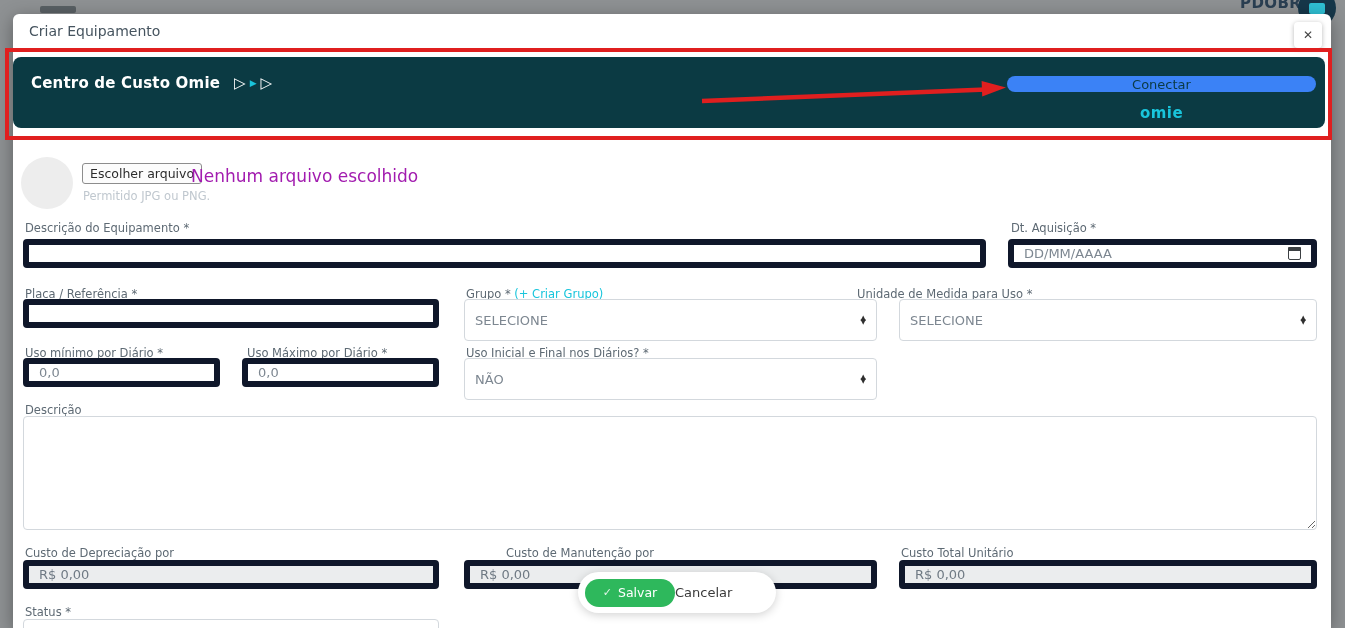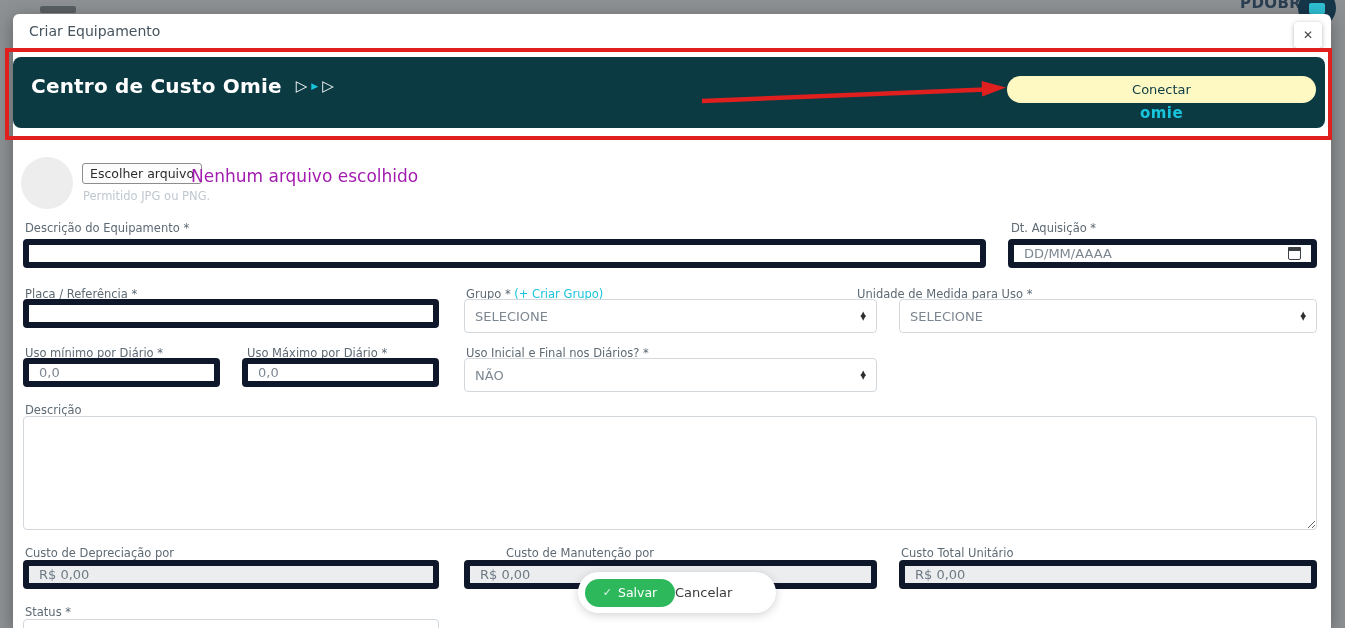--- a/index.html
+++ b/index.html
@@ -14,43 +14,43 @@
   .avatar .avatar-logo { position:absolute; left:11px; top:14px; width:16px; height:11px; background:#2fc0d4; border-radius:2px; }
 
   
   .modal { position:absolute; left:13px; top:14px; width:1318px; height:614px; background:#ffffff; border-radius:6px 6px 0 0; box-shadow:0 4px 18px rgba(0,0,0,.35); }
   .modal-title { position:absolute; left:16px; top:9px; font-size:14px; color:#46545f; }
   .close-btn { position:absolute; left:1281px; top:8px; width:28px; height:26px; background:#fff; border:none; border-radius:4px; box-shadow:0 1px 5px rgba(0,0,0,.28); font-size:12px; color:#444; cursor:pointer; display:flex; align-items:center; justify-content:center; }
 
   
   .banner { position:absolute; left:0px; top:43px; width:1312px; height:71px; background:#0b3a43; border-radius:8px; }
   .banner-title-row { position:absolute; left:18px; top:17px; display:flex; align-items:center; gap:8px; }
-  .banner-title { font-size:20px; font-weight:600; color:#ffffff; letter-spacing:.2px; }
+  .banner-title { font-size:15px; font-weight:600; color:#ffffff; letter-spacing:.2px; }
   .tri-icons { display:flex; align-items:center; gap:4px; margin-left:6px; }
   .tri-outline { color:#ffffff; font-size:15px; line-height:1; }
   .tri-filled { color:#19c5dc; font-size:9px; line-height:1; }
-  .connect-btn { position:absolute; left:994px; top:19px; width:309px; height:27px; border:none; border-radius:14px; background:#fef9c3; color:#0b3a43; font-size:13px; font-family:inherit; cursor:pointer; }
+  .connect-btn { position:absolute; left:994px; top:19px; width:309px; height:16px; border:none; border-radius:14px; background:#3b82f6; color:#0b3a43; font-size:13px; font-family:inherit; cursor:pointer; }
   .omie-brand { position:absolute; left:994px; top:47px; width:309px; text-align:center; font-size:15px; font-weight:700; color:#19c5dc; letter-spacing:.5px; }
 
   
   .anno-rect { position:absolute; left:5px; top:48px; width:1327px; height:92px; border:4px solid #e01f1f; z-index:40; pointer-events:none; }
   .anno-arrow { position:absolute; left:698px; top:80px; z-index:41; pointer-events:none; }
 
   
   .avatar-placeholder { position:absolute; left:8px; top:143px; width:52px; height:52px; border-radius:50%; background:#ededed; }
   .file-btn { position:absolute; left:69px; top:149px; height:21px; padding:0 7px; background:#fcfcfc; border:1px solid #8d8d8d; border-radius:3px; font-size:12.5px; font-family:inherit; color:#2c2c2c; cursor:pointer; }
   .file-status { position:absolute; left:178px; top:152px; font-size:17px; color:#a21caf; }
   .file-hint { position:absolute; left:70px; top:175px; font-size:11.5px; color:#c0c8cf; }
 
   
   .lbl { position:absolute; font-size:11.5px; color:#5e6a74; white-space:nowrap; }
   .link { color:#19c5dc; cursor:pointer; }
   .inp { position:absolute; height:29px; border:6px solid #0f172a; border-radius:4px; background:#fff; font-size:13px; font-family:inherit; color:#7d8791; padding:0 10px; }
   input.inp::placeholder { color:#9aa4ad; opacity:1; }
-  .sel { position:absolute; height:34px; border:1px solid #d3d8dd; border-radius:4px; background:#fff; font-size:13px; color:#7d8791; padding:0 10px; display:flex; align-items:center; justify-content:space-between; cursor:pointer; }
+  .sel { position:absolute; height:42px; border:1px solid #d3d8dd; border-radius:4px; background:#fff; font-size:13px; color:#7d8791; padding:0 10px; display:flex; align-items:center; justify-content:space-between; cursor:pointer; }
   .sel-arrows { display:flex; flex-direction:column; align-items:center; line-height:.62; color:#2f2f2f; font-size:7px; letter-spacing:0; }
   .disabled-inp { background:#ebedee; color:#6f7a84; display:flex; align-items:center; cursor:default; }
   .date-wrap { display:flex; align-items:center; justify-content:space-between; }
   .cal-icon { width:13px; height:13px; border:1.6px solid #3c4043; border-radius:2px; position:relative; cursor:pointer; }
   .cal-icon::before { content:""; position:absolute; left:-1px; right:-1px; top:-1px; height:4px; background:#3c4043; border-radius:1px 1px 0 0; }
   textarea.bigta { position:absolute; left:10px; top:402px; width:1294px; height:114px; border:1px solid #d3d8dd; border-radius:4px; resize:both; font-family:inherit; font-size:13px; color:#555; padding:6px 10px; outline:none; }
 
   
   .action-pill { position:absolute; left:565px; top:558px; width:198px; height:41px; background:#fff; border-radius:21px; box-shadow:0 2px 10px rgba(0,0,0,.18); display:flex; align-items:center; padding-left:7px; z-index:30; }
   .save-btn { width:90px; height:28px; border:none; border-radius:14px; background:#2eb85c; color:#fff; font-size:12.5px; font-family:inherit; cursor:pointer; display:flex; align-items:center; justify-content:center; gap:6px; }

